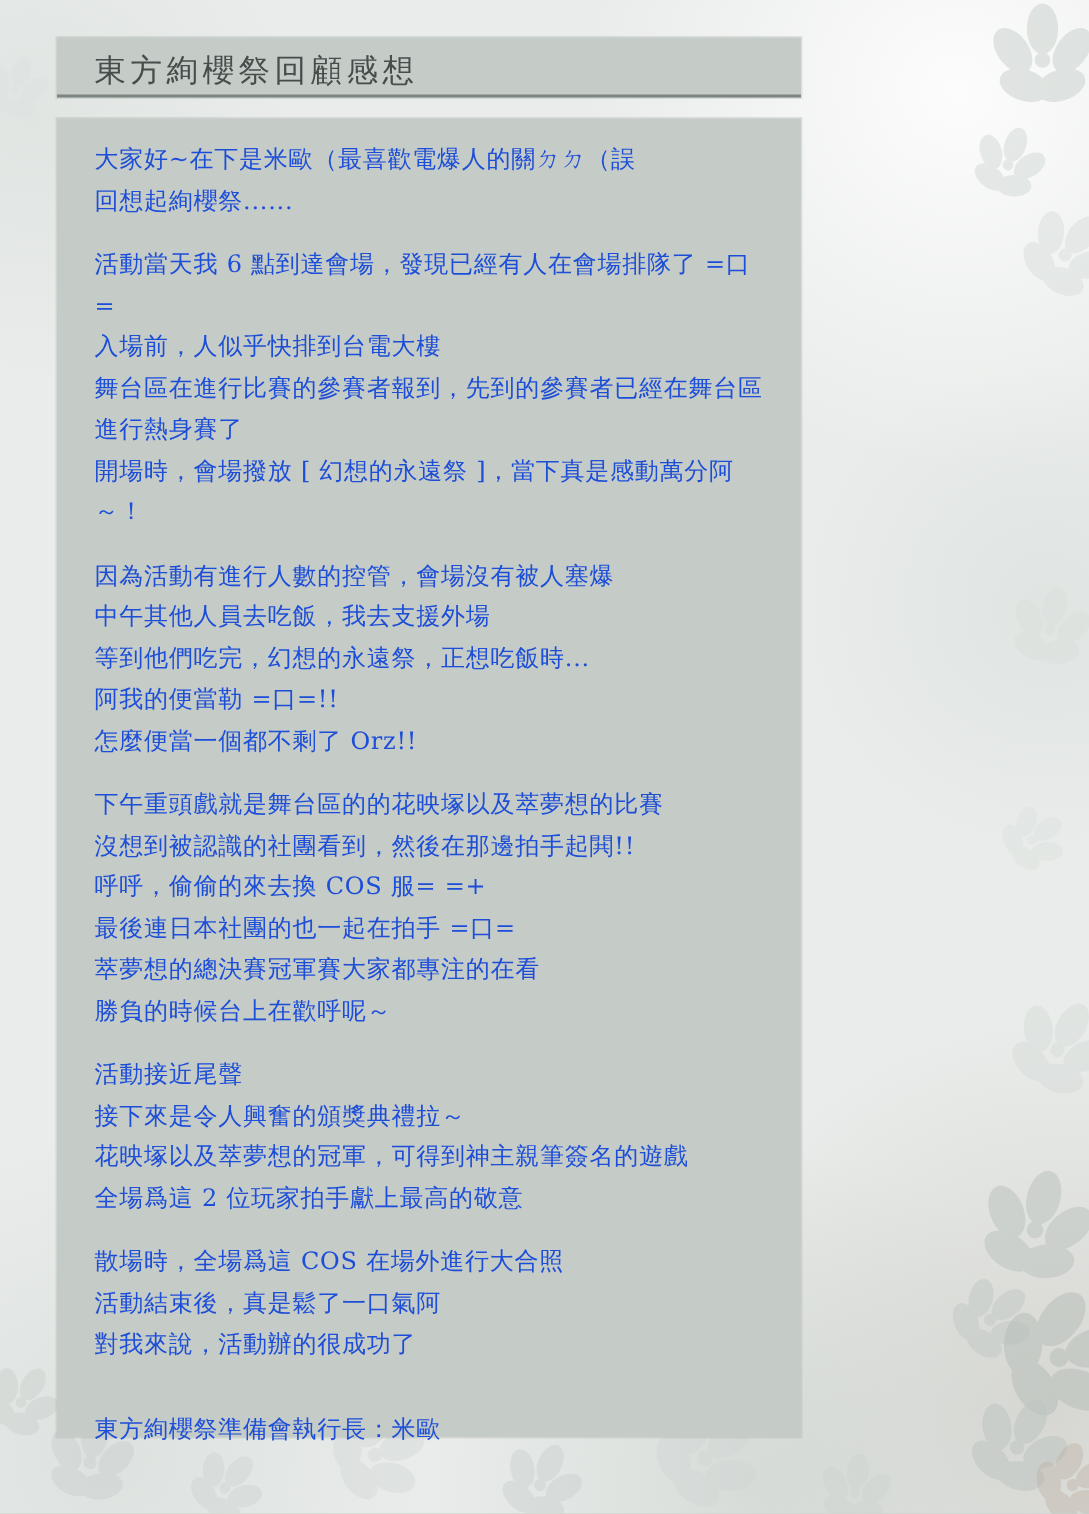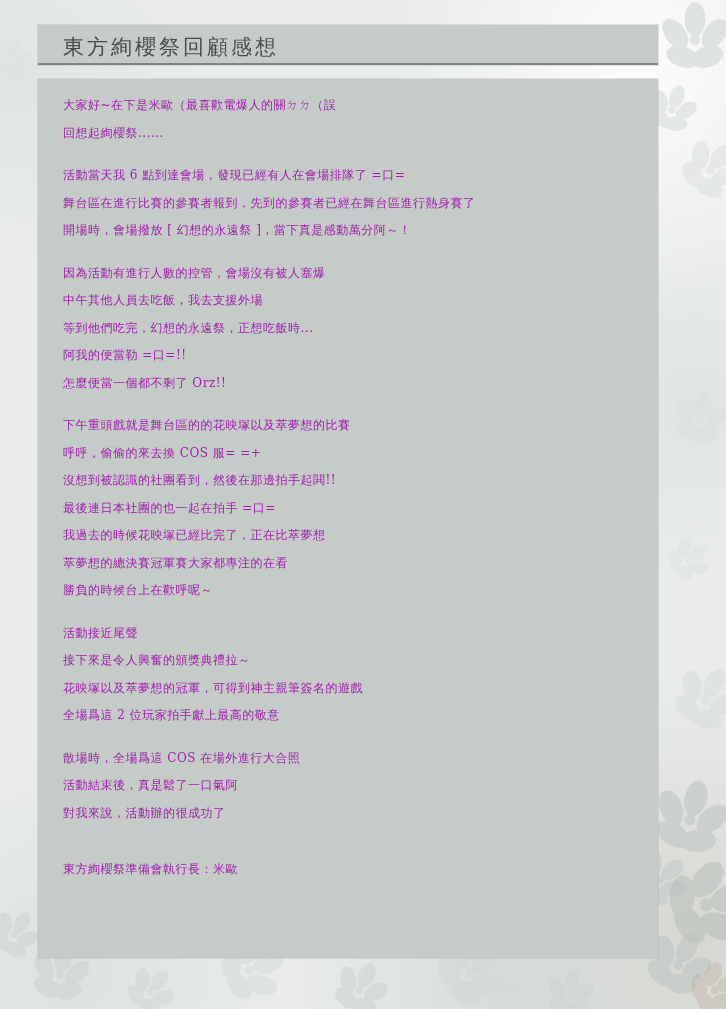--- a/index.html
+++ b/index.html
@@ -14,43 +14,43 @@
       radial-gradient(circle at 97% 93%, rgba(168,160,148,0.28) 0%, rgba(168,160,148,0) 22%),
       radial-gradient(circle at 10% 96%, rgba(213,219,216,0.6) 0%, rgba(213,219,216,0) 18%),
       radial-gradient(circle at 3% 8%, rgba(221,226,223,0.7) 0%, rgba(221,226,223,0) 15%);
     font-family:"DejaVu Serif","Liberation Serif",serif;
   }
   .sakura-layer{
     position:absolute;left:0;top:0;width:726px;height:1009px;
     pointer-events:none;
   }
   .panel{
-    position:absolute;left:38px;width:620px;
+    position:absolute;left:38px;width:496px;
     background:#c5cbc7;
     box-sizing:border-box;
     box-shadow:0 0 0 1px rgba(150,158,154,0.25);
   }
   .title-bar{
     top:25px;height:40px;
     border-bottom:2px solid #7c8582;
     padding:8px 0 0 25px;
   }
   .title-bar h1{
     margin:0;
     font-size:21px;font-weight:normal;
     letter-spacing:3px;color:#474d4b;
   }
   .content-panel{
     top:79px;height:879px;
     padding:13px 25px 0 25px;
   }
   .content-panel p{
     margin:0 0 15px 0;
-    font-size:12px;line-height:27.5px;
-    color:#a21caf;letter-spacing:0.5px;
+    font-size:16px;line-height:27.5px;
+    color:#1d4ed8;letter-spacing:0.5px;
   }
   .content-panel p span{display:block;}
   .signature{
     margin:0;padding-top:14px;
     font-size:13px;line-height:20px;
     color:#535855;letter-spacing:0.5px;
   }
 </style>
 </head>
 <body>
@@ -99,36 +99,36 @@
 </div>
 
 <div class="panel content-panel">
 
   <p>
       <span>大家好~在下是米歐（最喜歡電爆人的關ㄉㄉ（誤</span>
       <span>回想起絢櫻祭......</span>
     </p>
     <p>
       <span>活動當天我 6 點到達會場，發現已經有人在會場排隊了 =口=</span>
+      <span>入場前，人似乎快排到台電大樓</span>
       <span>舞台區在進行比賽的參賽者報到，先到的參賽者已經在舞台區進行熱身賽了</span>
       <span>開場時，會場撥放 [ 幻想的永遠祭 ]，當下真是感動萬分阿～！</span>
     </p>
     <p>
       <span>因為活動有進行人數的控管，會場沒有被人塞爆</span>
       <span>中午其他人員去吃飯，我去支援外場</span>
       <span>等到他們吃完，幻想的永遠祭，正想吃飯時...</span>
       <span>阿我的便當勒 =口=!!</span>
       <span>怎麼便當一個都不剩了 Orz!!</span>
     </p>
     <p>
       <span>下午重頭戲就是舞台區的的花映塚以及萃夢想的比賽</span>
+      <span>沒想到被認識的社團看到，然後在那邊拍手起閧!!</span>
       <span>呼呼，偷偷的來去換 COS 服= =+</span>
-      <span>沒想到被認識的社團看到，然後在那邊拍手起閧!!</span>
       <span>最後連日本社團的也一起在拍手 =口=</span>
-      <span>我過去的時候花映塚已經比完了，正在比萃夢想</span>
       <span>萃夢想的總決賽冠軍賽大家都專注的在看</span>
       <span>勝負的時候台上在歡呼呢～</span>
     </p>
     <p>
       <span>活動接近尾聲</span>
       <span>接下來是令人興奮的頒獎典禮拉～</span>
       <span>花映塚以及萃夢想的冠軍，可得到神主親筆簽名的遊戲</span>
       <span>全場爲這 2 位玩家拍手獻上最高的敬意</span>
     </p>
     <p>

